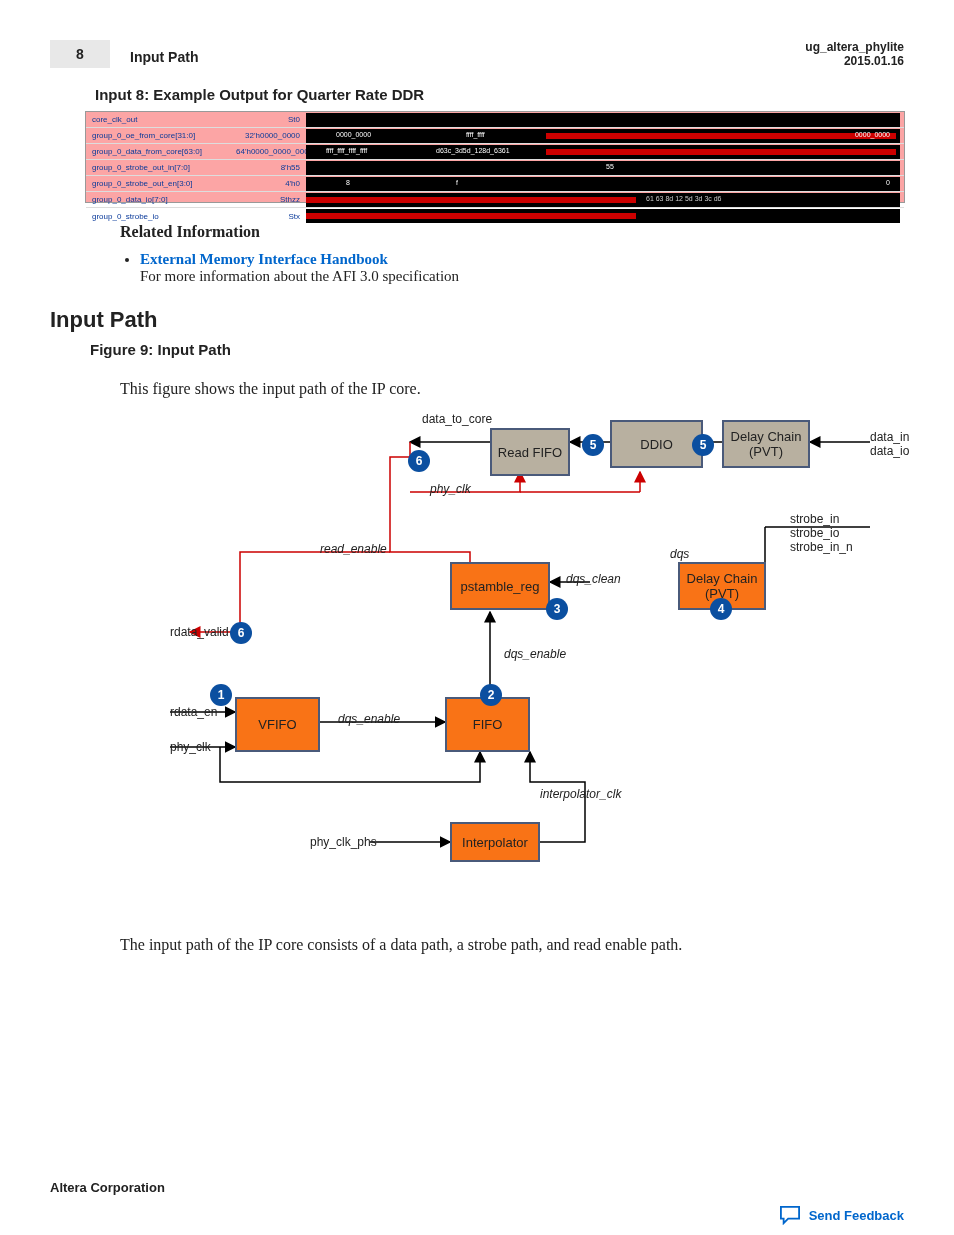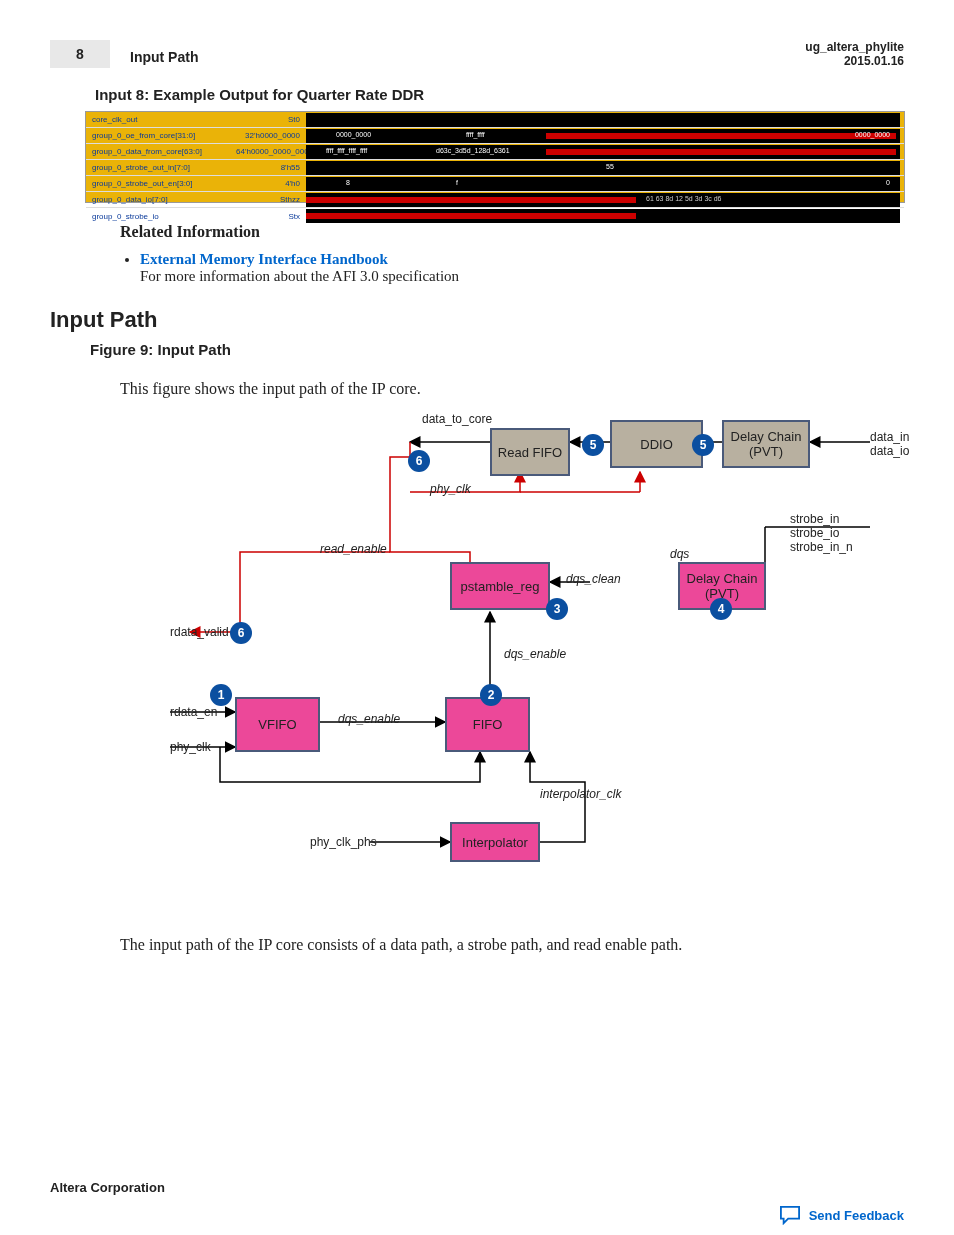--- a/index.html
+++ b/index.html
@@ -40,21 +40,21 @@
     font-family: Arial, sans-serif;
     font-weight: bold;
     font-size: 15px;
     margin: 10px 0 8px 45px;
   }
   .waveform {
     margin: 0 0 20px 35px;
     border: 1px solid #999;
     width: 820px;
     height: 92px;
-    background: #eab308;
+    background: #fca5a5;
     font-family: Arial, sans-serif;
     font-size: 8px;
     color: #0a3a9a;
     position: relative;
   }
   .wave-row { display: flex; height: 16px; align-items: center; border-bottom: 1px solid #ddd; }
   .wave-label { width: 150px; padding-left: 6px; flex-shrink: 0; }
   .wave-val { width: 70px; text-align: right; padding-right: 6px; flex-shrink: 0; }
   .wave-trace { flex: 1; height: 14px; background: #000; position: relative; margin-right: 4px; }
   .hex { position: absolute; color: #fff; font-size: 7px; top: 2px; }
@@ -97,21 +97,21 @@
   .box {
     position: absolute;
     border: 2px solid #4a5a7a;
     display: flex;
     align-items: center;
     justify-content: center;
     text-align: center;
     font-size: 13px;
   }
   .box.gray { background: #b8b0a0; }
-  .box.blue { background: #ec4899; }
+  .box.blue { background: #f97316; }
   .num {
     position: absolute;
     width: 22px; height: 22px;
     border-radius: 11px;
     background: #0b4fa0;
     color: #fff;
     font-weight: bold;
     font-size: 12px;
     display: flex; align-items: center; justify-content: center;
   }

